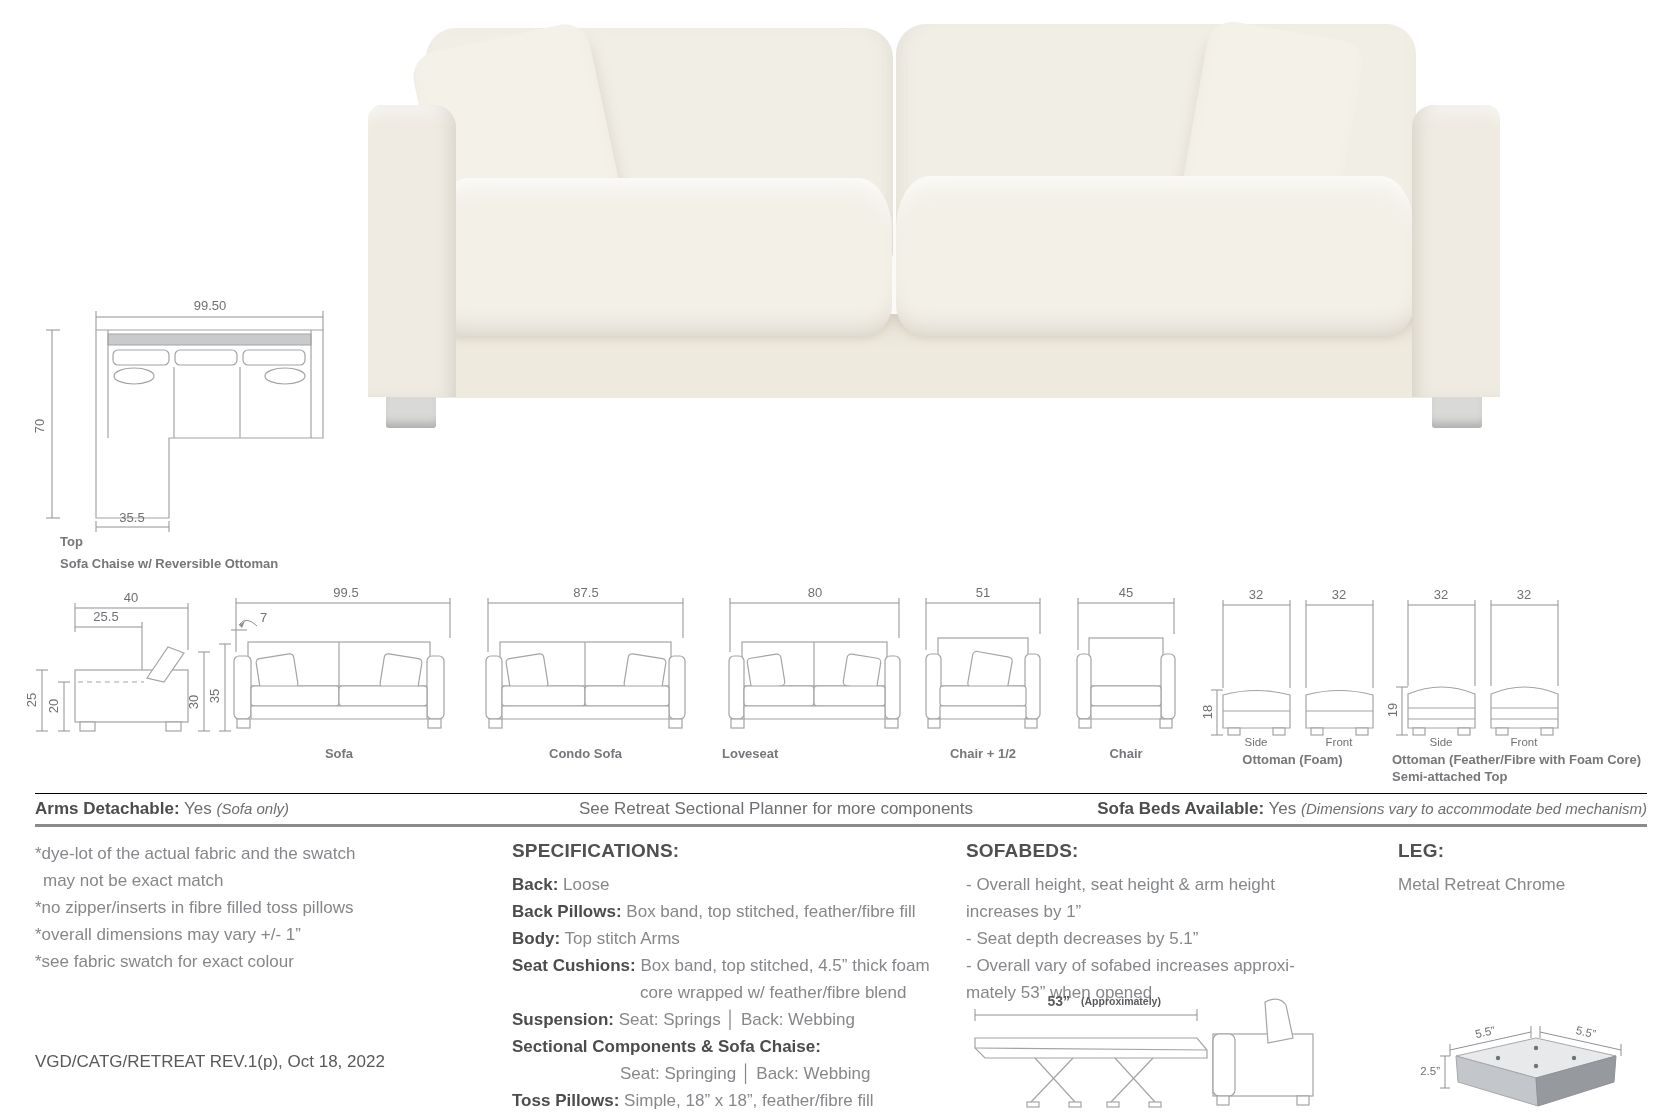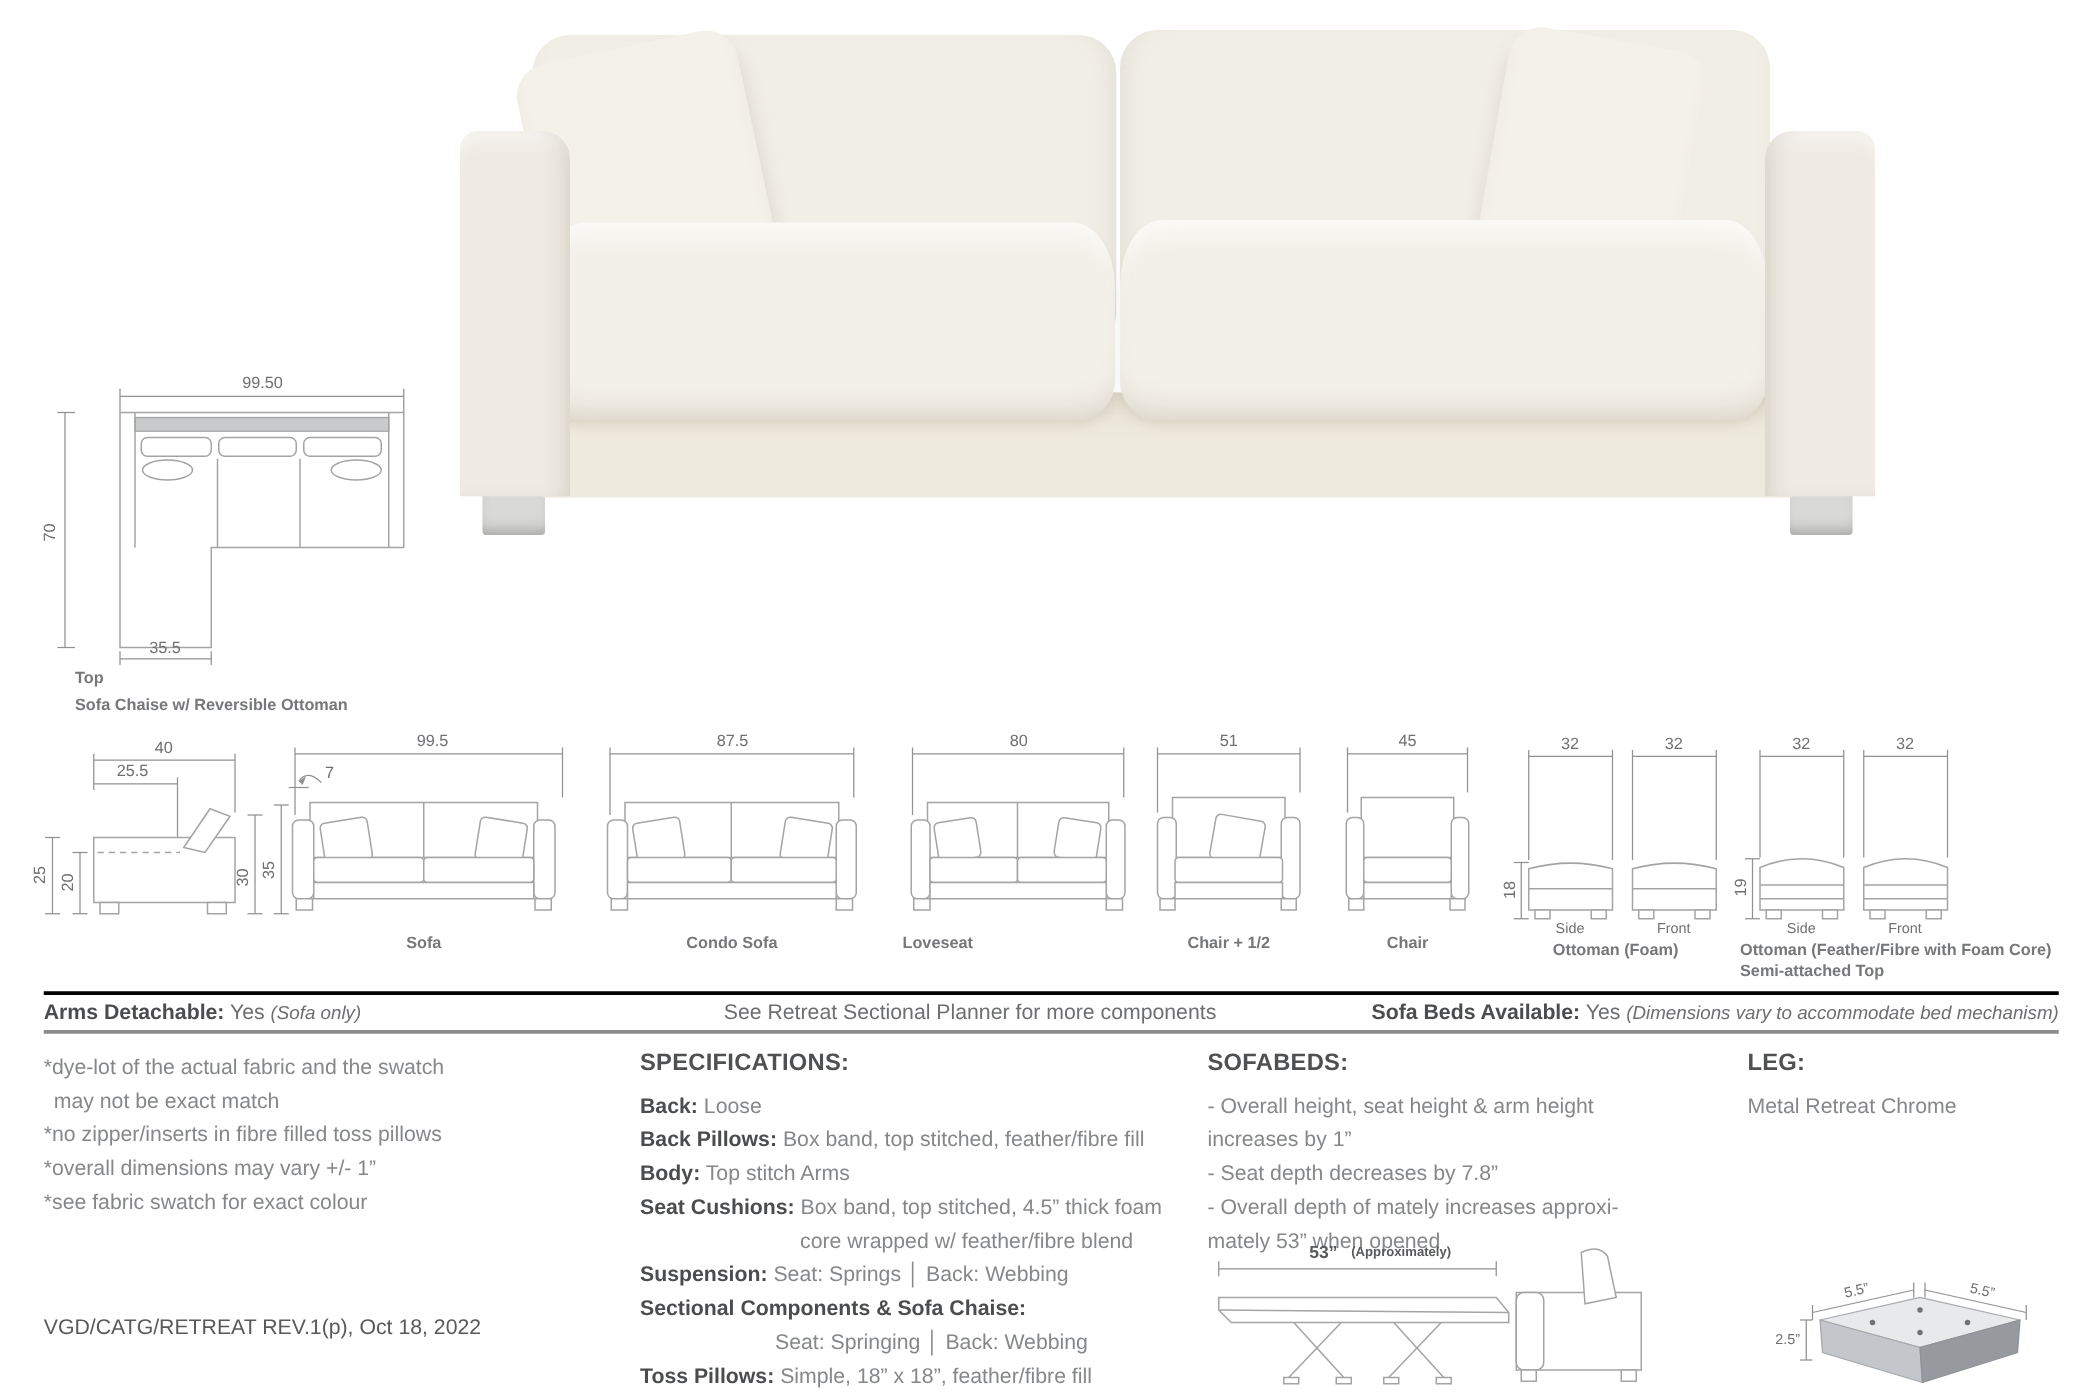--- a/index.html
+++ b/index.html
@@ -42,21 +42,21 @@
   .dt{font-size:13px;fill:#6f7073;font-family:"Liberation Sans",sans-serif}
   .dtb{font-size:14px;font-weight:bold;fill:#58595b;font-family:"Liberation Sans",sans-serif}
   .dts{font-size:11.5px;fill:#6f7073;font-family:"Liberation Sans",sans-serif}
   .dtxs{font-size:10.5px;font-weight:bold;fill:#58595b;font-family:"Liberation Sans",sans-serif}
   .gray-band{fill:#c9cacb;stroke:#a3a4a6;stroke-width:1}
 
   .viewlabel{position:absolute;font-size:13px;font-weight:bold;color:#76777a}
   .drawlabel{position:absolute;font-size:13px;font-weight:bold;color:#76777a}
 
   
-  .band{left:35px;top:793px;width:1612px;border-top:3px solid #000000;border-bottom:3px solid #8a8b8d;
+  .band{left:35px;top:793px;width:1612px;border-top:1px solid #000000;border-bottom:3px solid #8a8b8d;
     display:flex;align-items:center;height:34px;font-size:17px;color:#6d6e71}
   .band .cell-l{flex:0 0 470px;text-align:left}
   .band .cell-c{flex:1;text-align:center}
   .band .cell-r{flex:0 0 600px;text-align:right}
   .b{font-weight:bold;color:#4b4c4e}
   .note{font-style:italic;font-size:15px;color:#6d6e71}
 
   
   .col{position:absolute;top:840px}
   .col h3{font-size:19px;font-weight:bold;color:#4f5052;letter-spacing:.2px;margin-bottom:9px}
@@ -362,22 +362,22 @@
   <div class="t"><span class="b">Suspension:</span> <span>Seat: Springs  │  Back: Webbing</span></div>
   <div class="t"><span class="b">Sectional Components &amp; Sofa Chaise:</span></div>
   <div class="t cindent2">Seat: Springing  │  Back: Webbing</div>
   <div class="t"><span class="b">Toss Pillows:</span> <span>Simple, 18” x 18”, feather/fibre fill</span></div>
 </div>
 
 <div class="col col-sofabeds">
   <h3>SOFABEDS:</h3>
   <div class="t">- Overall height, seat height &amp; arm height</div>
   <div class="t">increases by 1”</div>
-  <div class="t">- Seat depth decreases by 7.8”</div>
-  <div class="t">- Overall depth of mately increases approxi-</div>
+  <div class="t">- Seat depth decreases by 5.1”</div>
+  <div class="t">- Overall vary of sofabed increases approxi-</div>
   <div class="t">mately 53” when opened</div>
 </div>
 
 <svg class="abs" style="left:965px;top:990px" width="370" height="130" viewBox="0 0 370 130">
   <text class="dtb" x="105" y="16" text-anchor="end">53”</text>
   <text class="dtxs" x="116" y="15">(Approximately)</text>
   <line class="dim" x1="10" y1="25" x2="232" y2="25"></line>
   <line class="dim" x1="10" y1="19" x2="10" y2="31"></line>
   <line class="dim" x1="232" y1="19" x2="232" y2="31"></line>
   <g>

